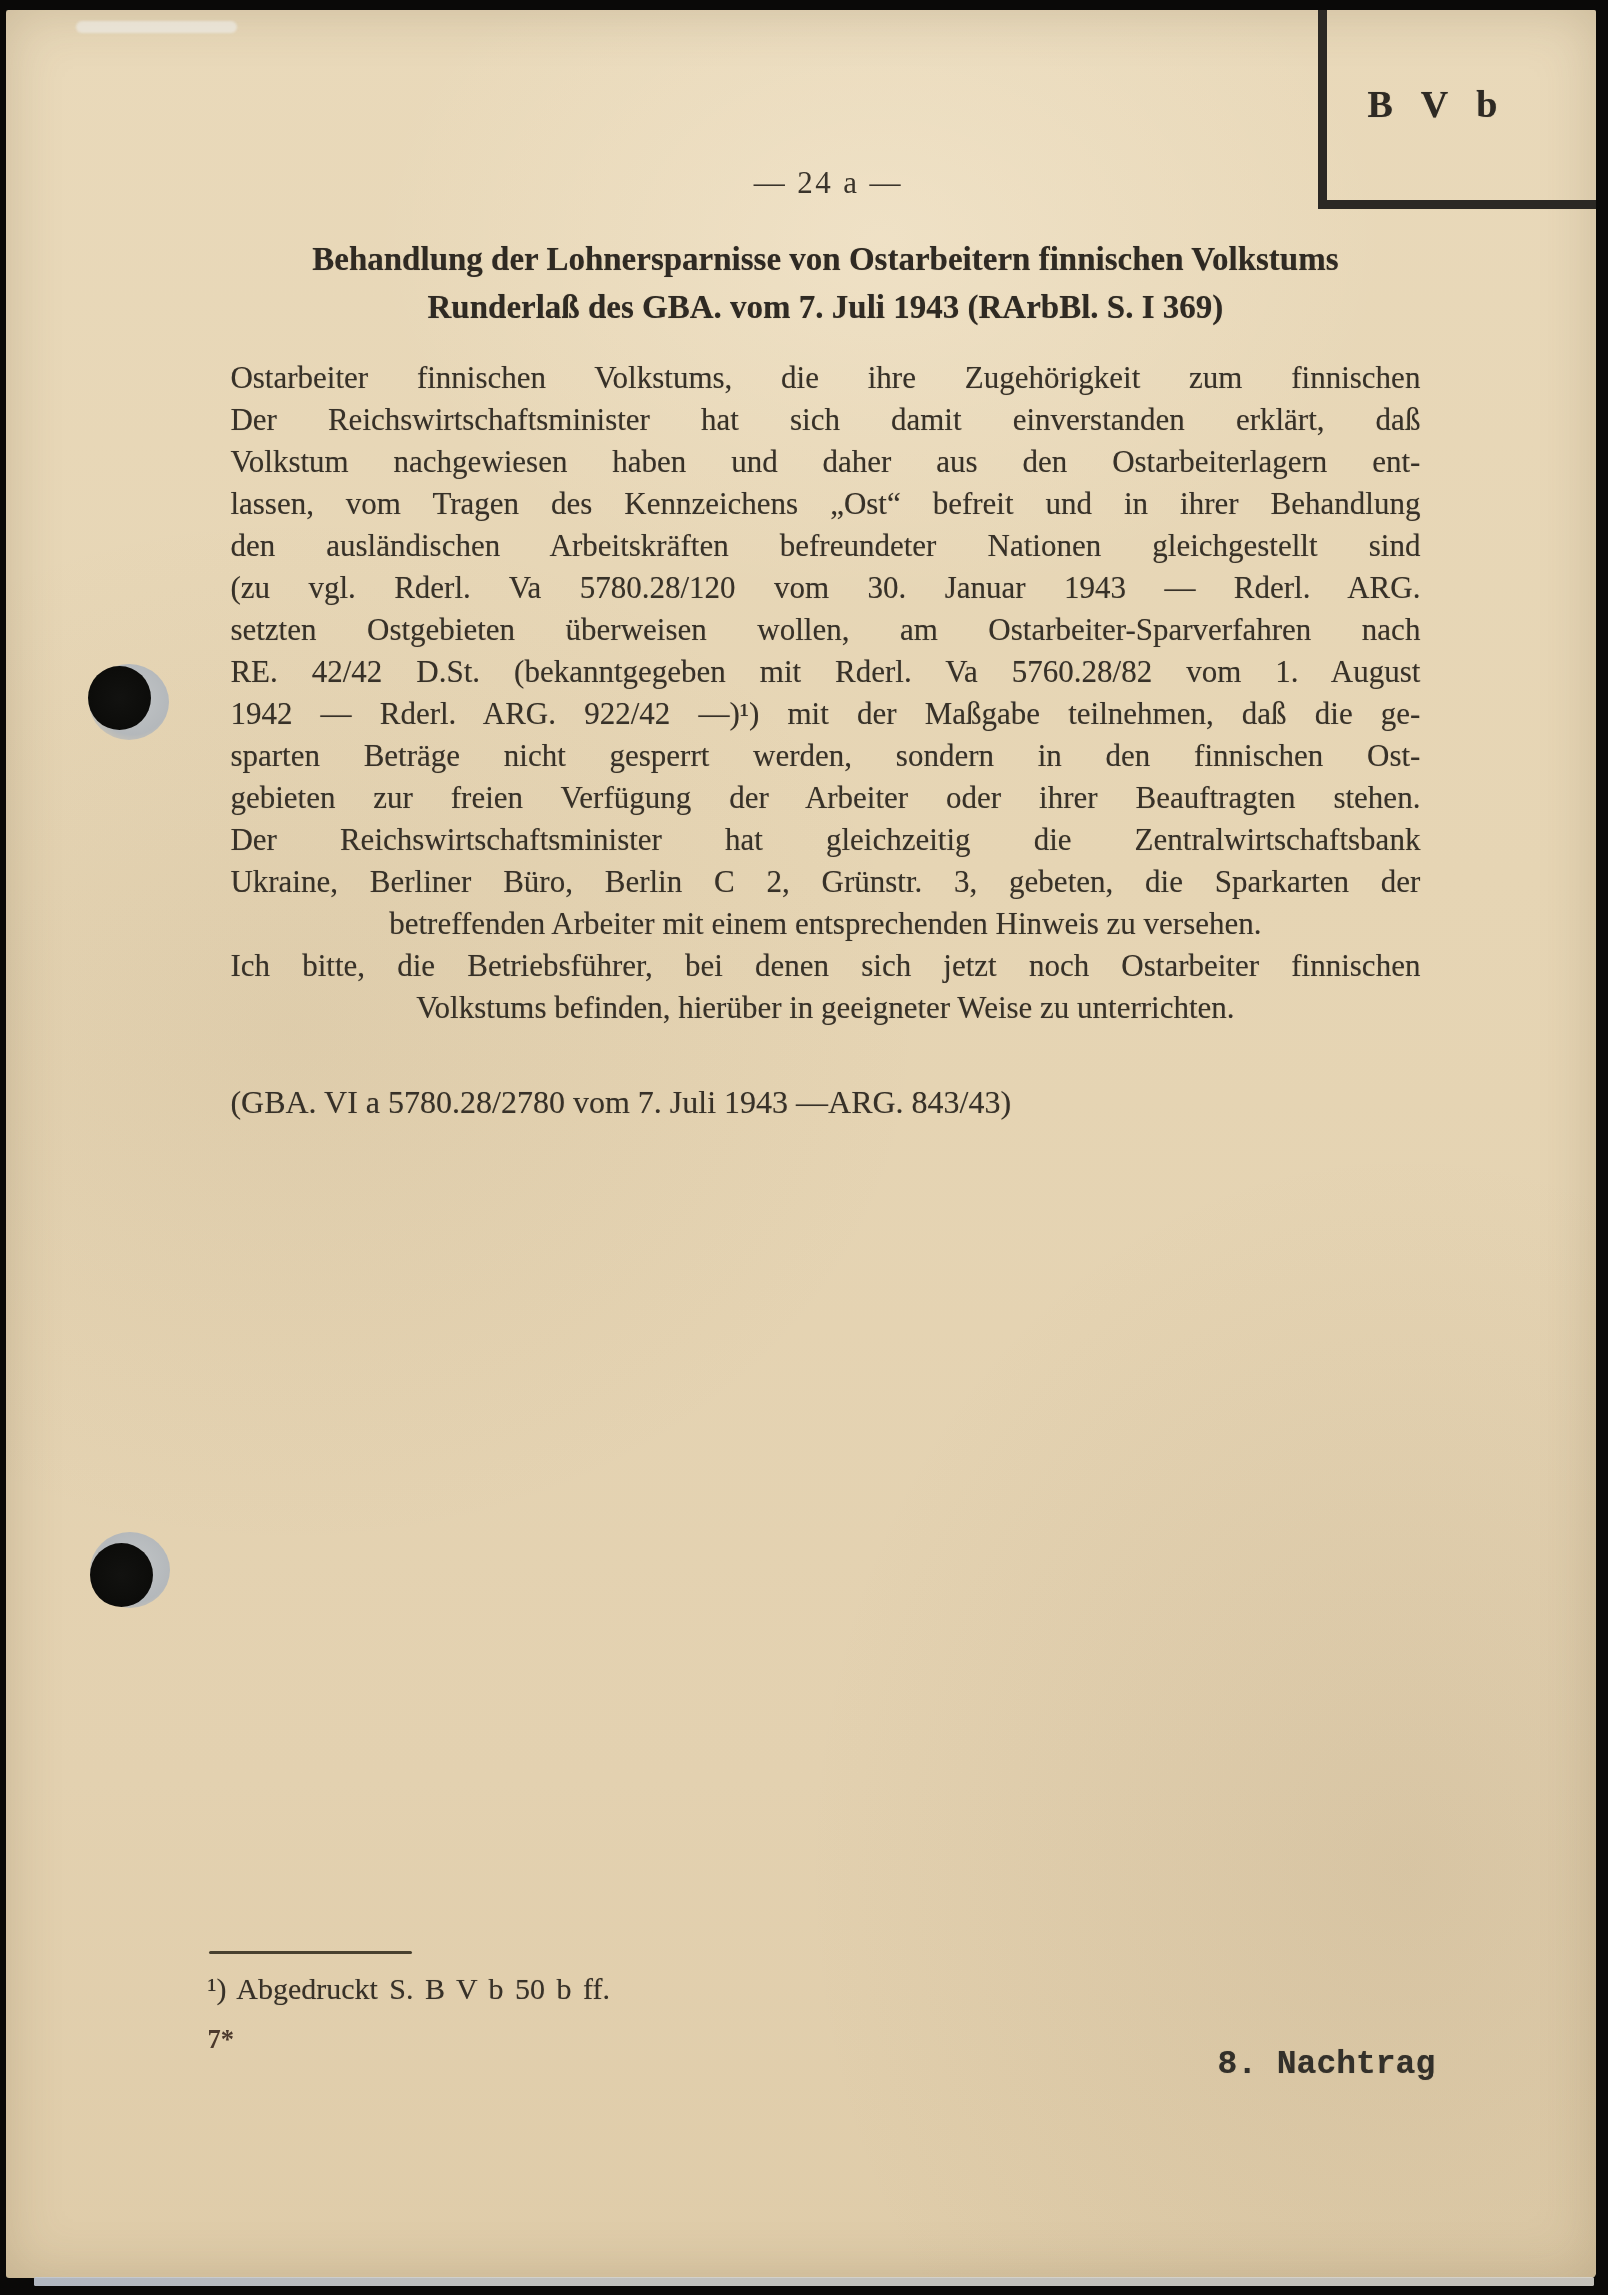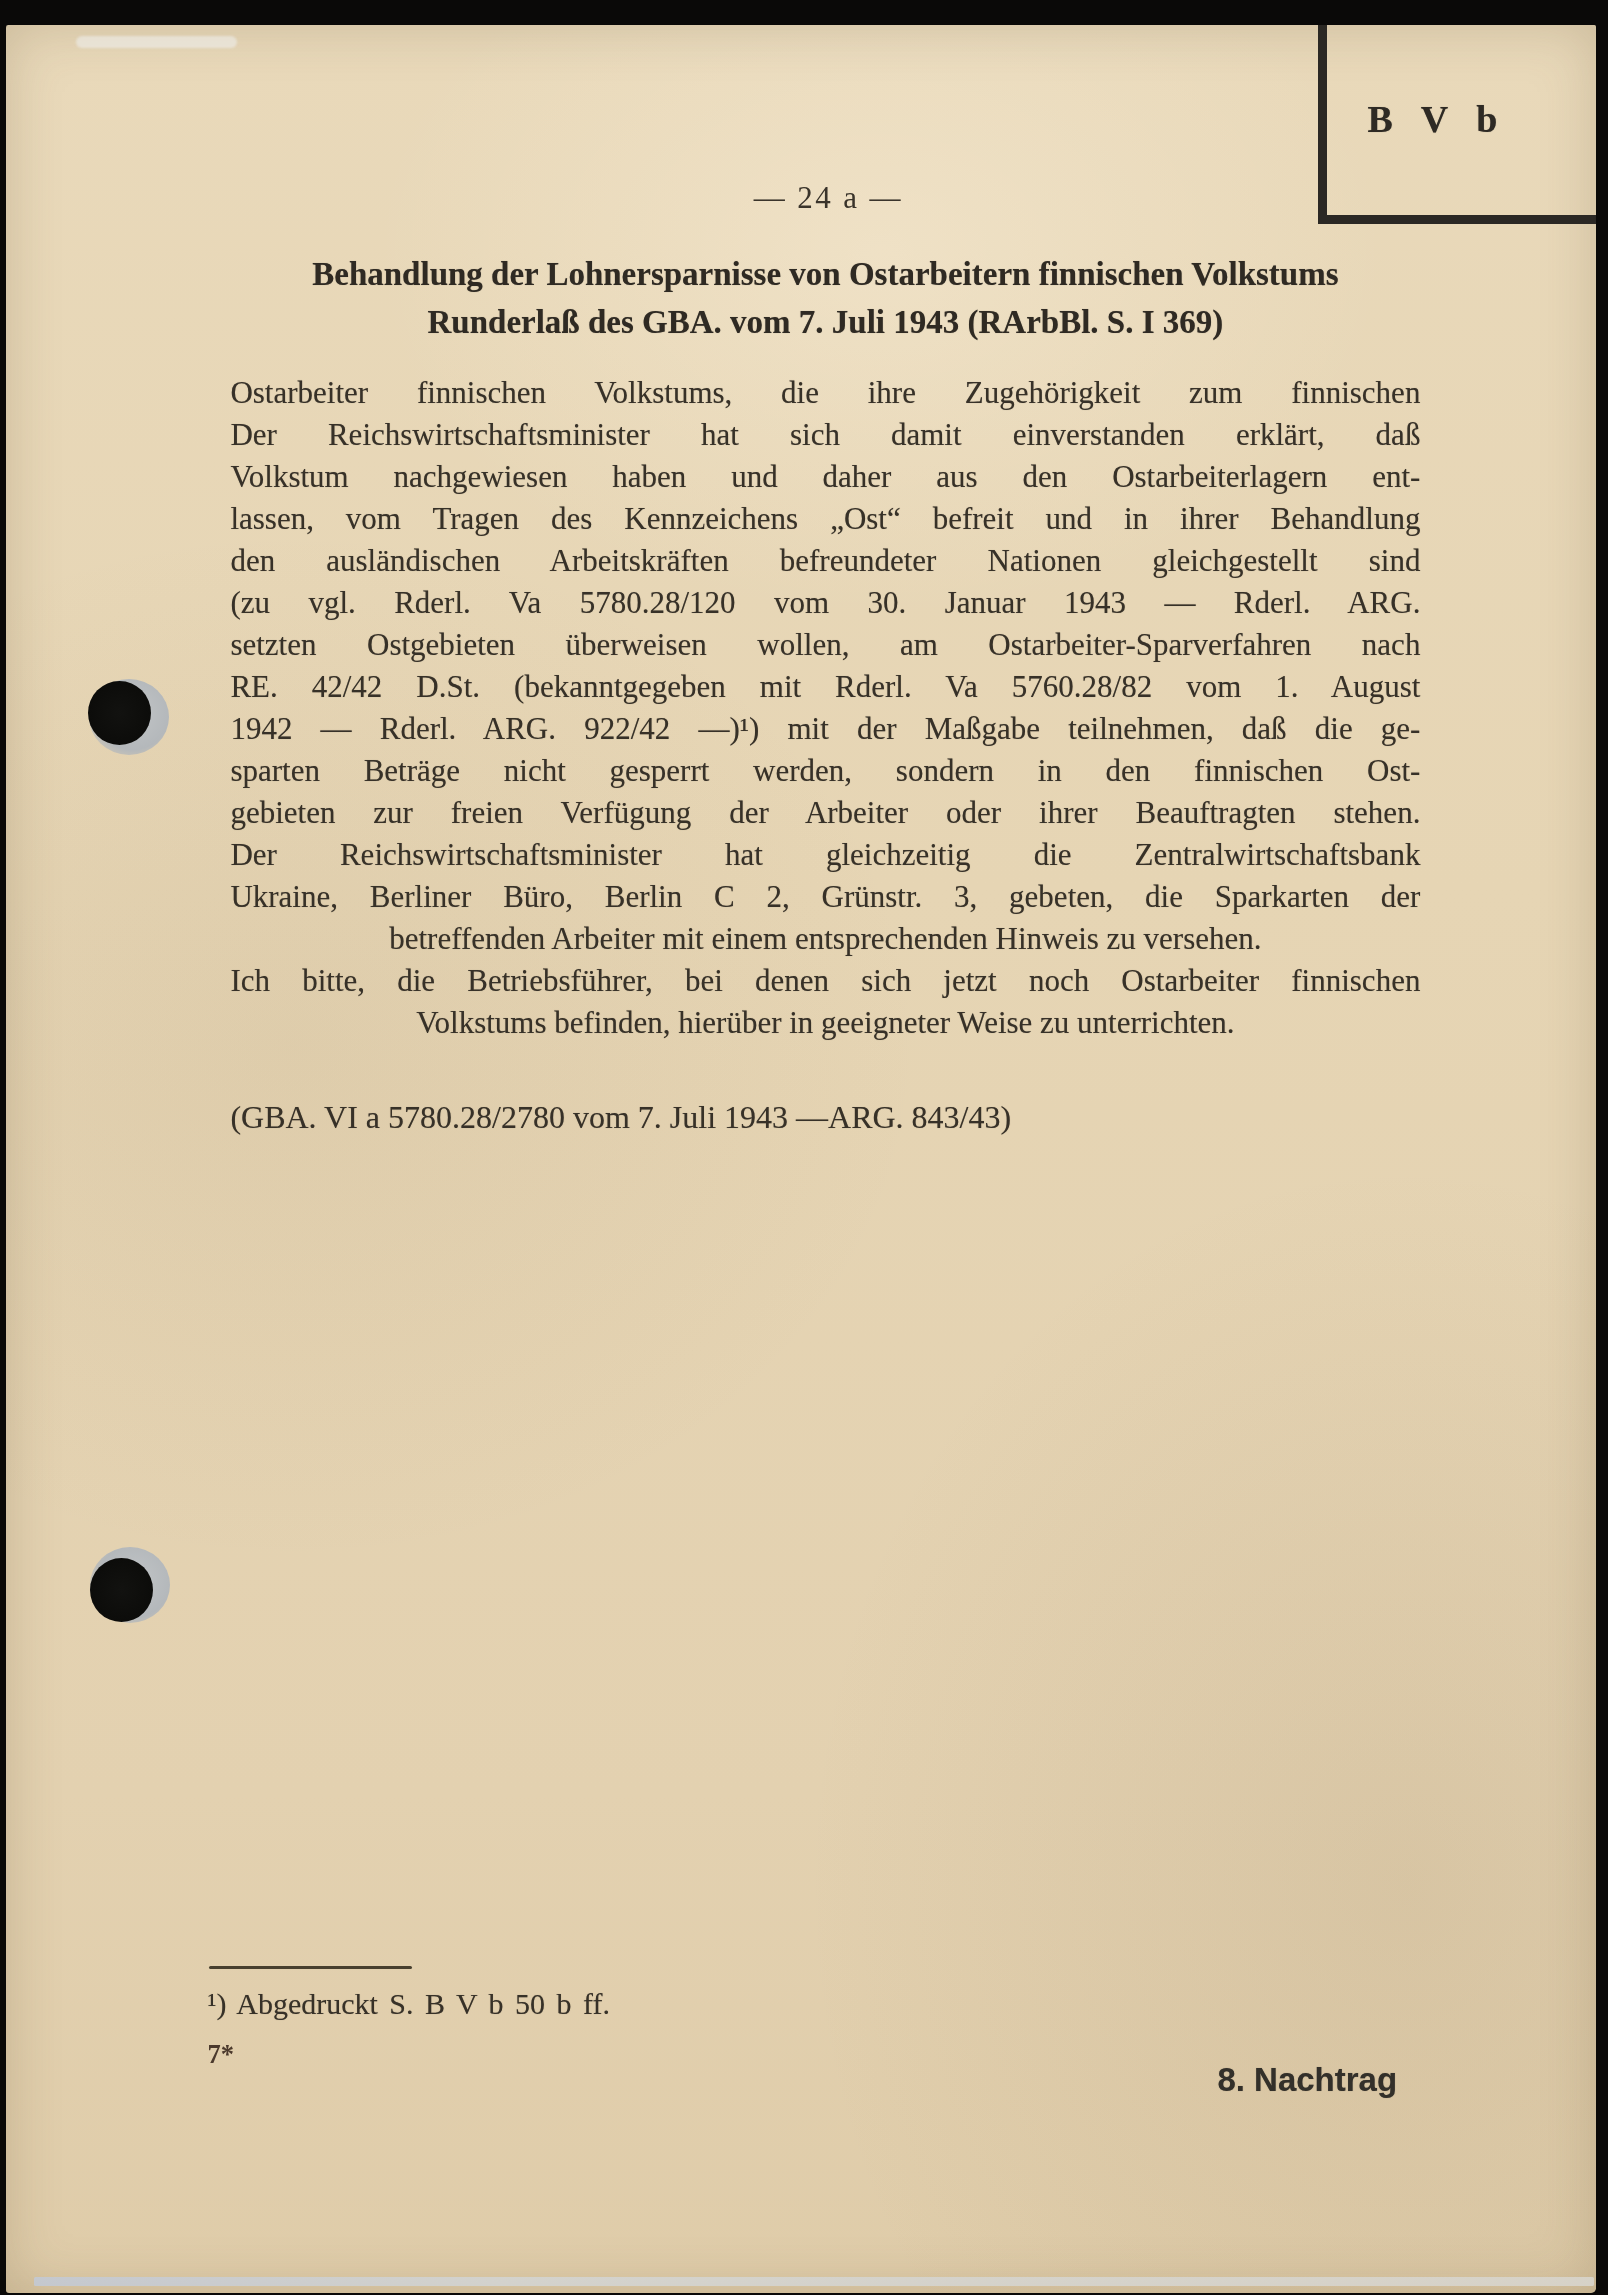--- a/index.html
+++ b/index.html
@@ -20,21 +20,20 @@
     width: 1590px; height: 2268px;
     background-color: #e6d5b4;
     background-image:
       radial-gradient(ellipse 724px 523px at 55% 10%, rgba(255,246,228,0.30), transparent 70%),
       radial-gradient(ellipse 884px 724px at 18% 45%, rgba(125,100,62,0.07), transparent 72%),
       radial-gradient(ellipse 804px 965px at 88% 82%, rgba(120,95,60,0.10), transparent 75%),
       linear-gradient(180deg, #e9d9ba 0%, #e6d5b4 38%, #e3d1b0 78%, #dfcca9 100%);
     box-shadow: inset 0 0 56px rgba(92,72,42,0.22);
     border-radius: 2.4px 1.6px 4.8px 3.2px;
     color: #352f27;
-    margin-top: 15px;
   }
   .top-edge-streak {
     position: absolute; left: 70px; top: 11.3px;
     width: 161px; height: 12px;
     background: rgba(238,240,240,0.55);
     border-radius: 6.4px;
     filter: blur(0.8px);
   }
   .under-page-sliver {
     position: absolute; left: 34px; top: 2277px;
@@ -102,21 +101,21 @@
     word-spacing: 4px;
     text-shadow: 0 0 0.8px rgba(55,49,40,0.40);
   }
   .sig-mark {
     position: absolute; left: 201px; top: 2014px;
     font-size: 26.5px; font-weight: bold;
     color: #4c3a2d;
   }
   .nachtrag {
     position: absolute; left: 1211px; top: 2036px;
-    font-family: Liberation Sans, sans-serif;
+    font-family: Liberation Mono, monospace;
     font-size: 33px; font-weight: bold;
     color: #33302a;
     text-shadow: 0 0 0.8px rgba(51,48,42,0.5);
   }
   
   .hole {
     position: absolute;
     border-radius: 50%;
     background: radial-gradient(circle at 55% 45%, #c2c5c7 0%, #b4b8bb 60%, rgba(180,184,187,0.25) 88%, transparent 100%);
   }

